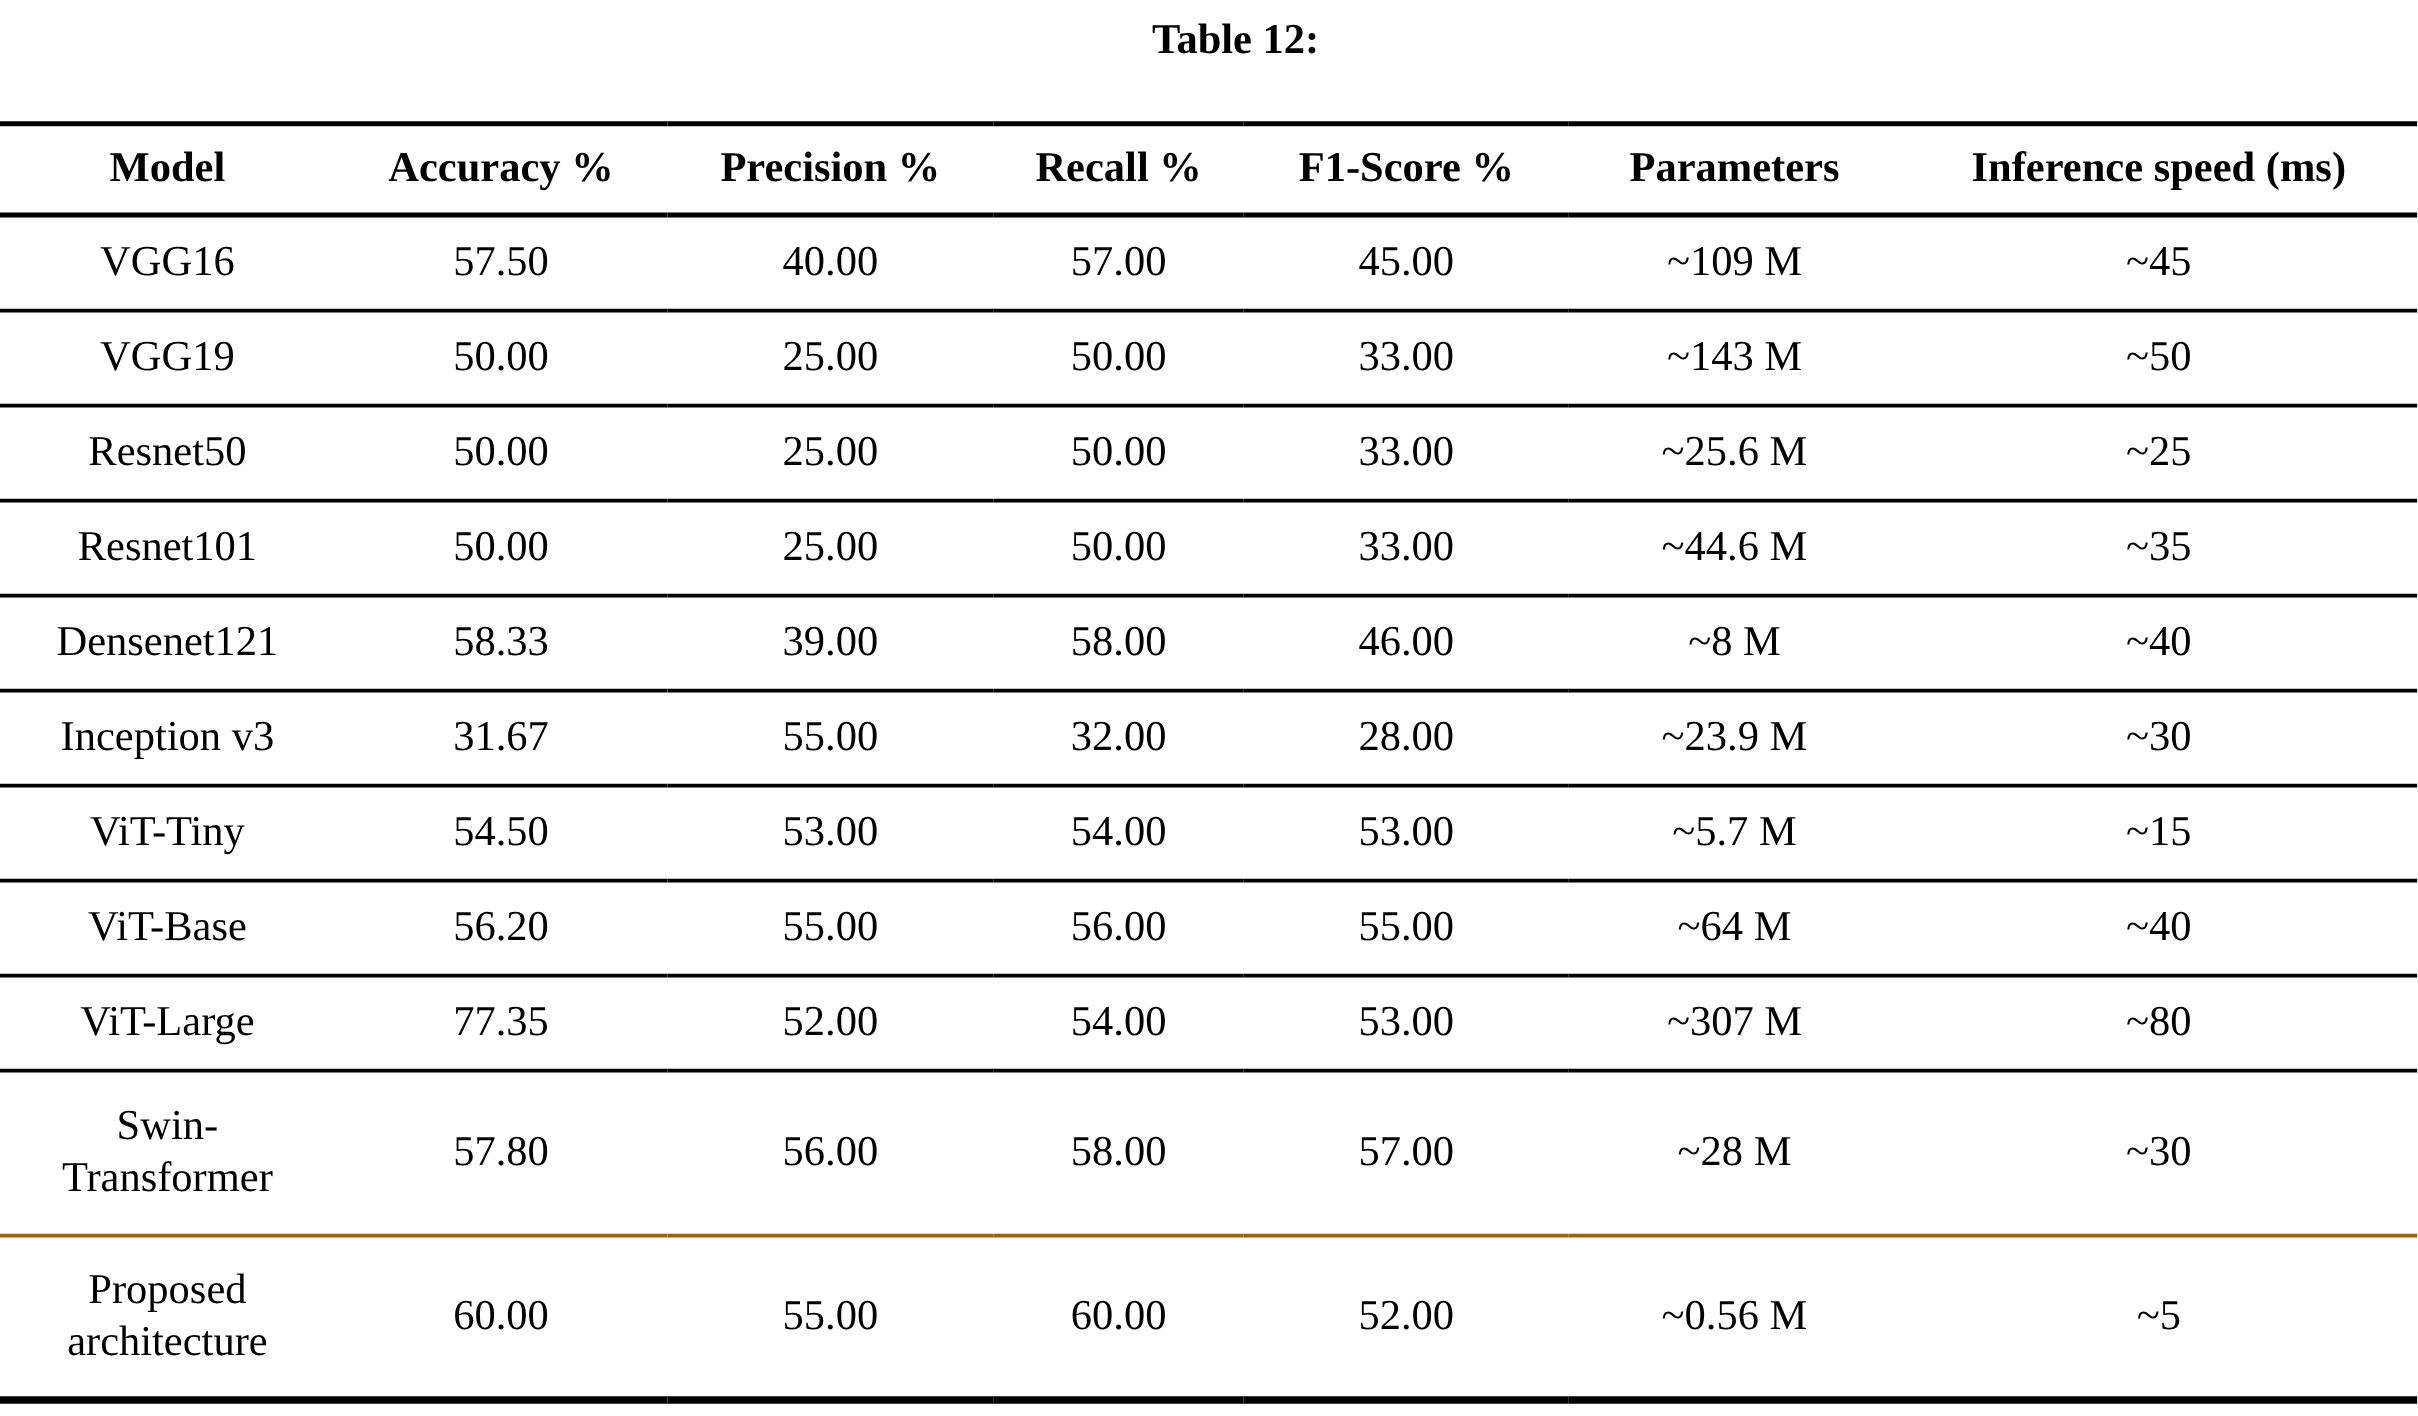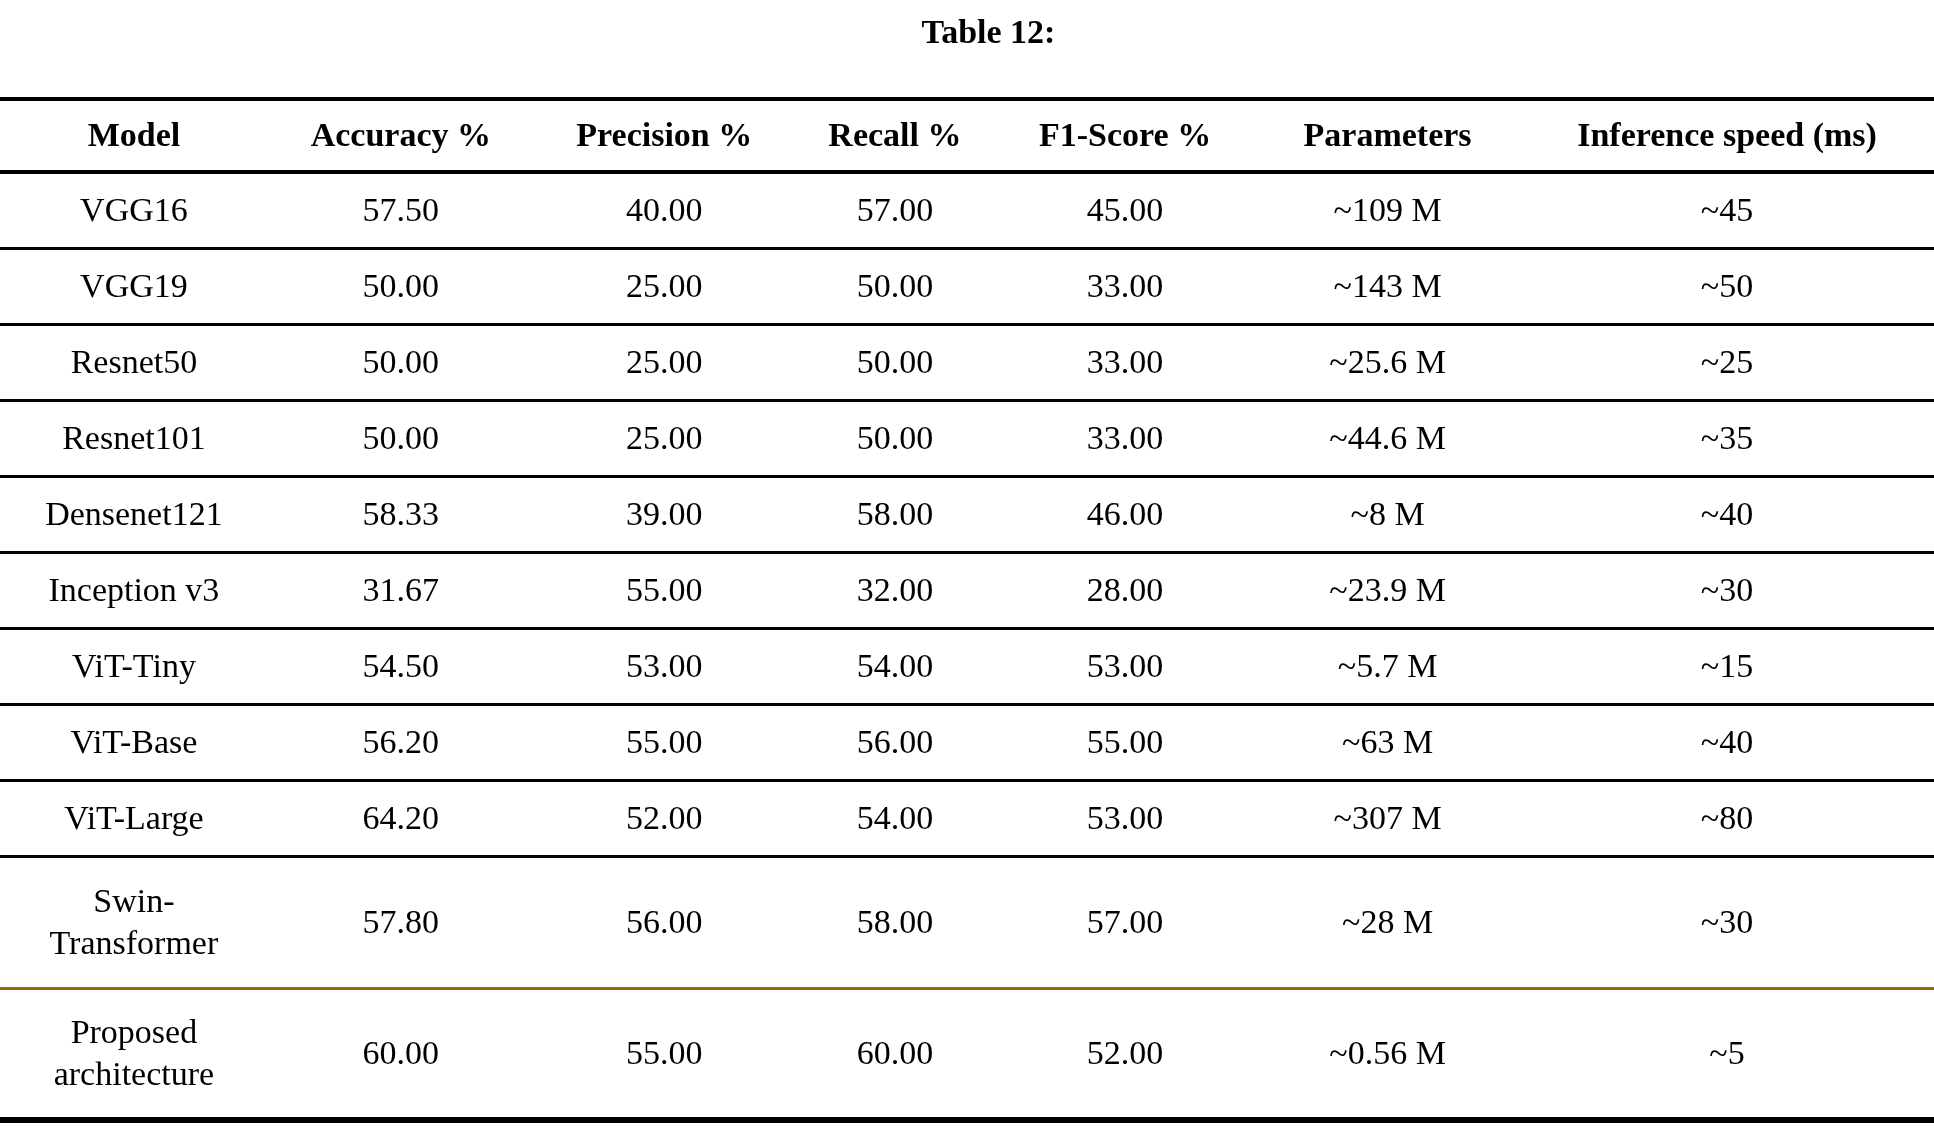--- a/index.html
+++ b/index.html
@@ -165,26 +165,26 @@
         <td>53.00</td>
         <td>~5.7 M</td>
         <td>~15</td>
       </tr>
       <tr class="row-s">
         <td class="model">ViT-Base</td>
         <td>56.20</td>
         <td>55.00</td>
         <td>56.00</td>
         <td>55.00</td>
-        <td>~63 M</td>
+        <td>~64 M</td>
         <td>~40</td>
       </tr>
       <tr class="row-s">
         <td class="model">ViT-Large</td>
-        <td>64.20</td>
+        <td>77.35</td>
         <td>52.00</td>
         <td>54.00</td>
         <td>53.00</td>
         <td>~307 M</td>
         <td>~80</td>
       </tr>
       <tr class="row-d">
         <td class="model">Swin-
 Transformer</td>
         <td>57.80</td>

